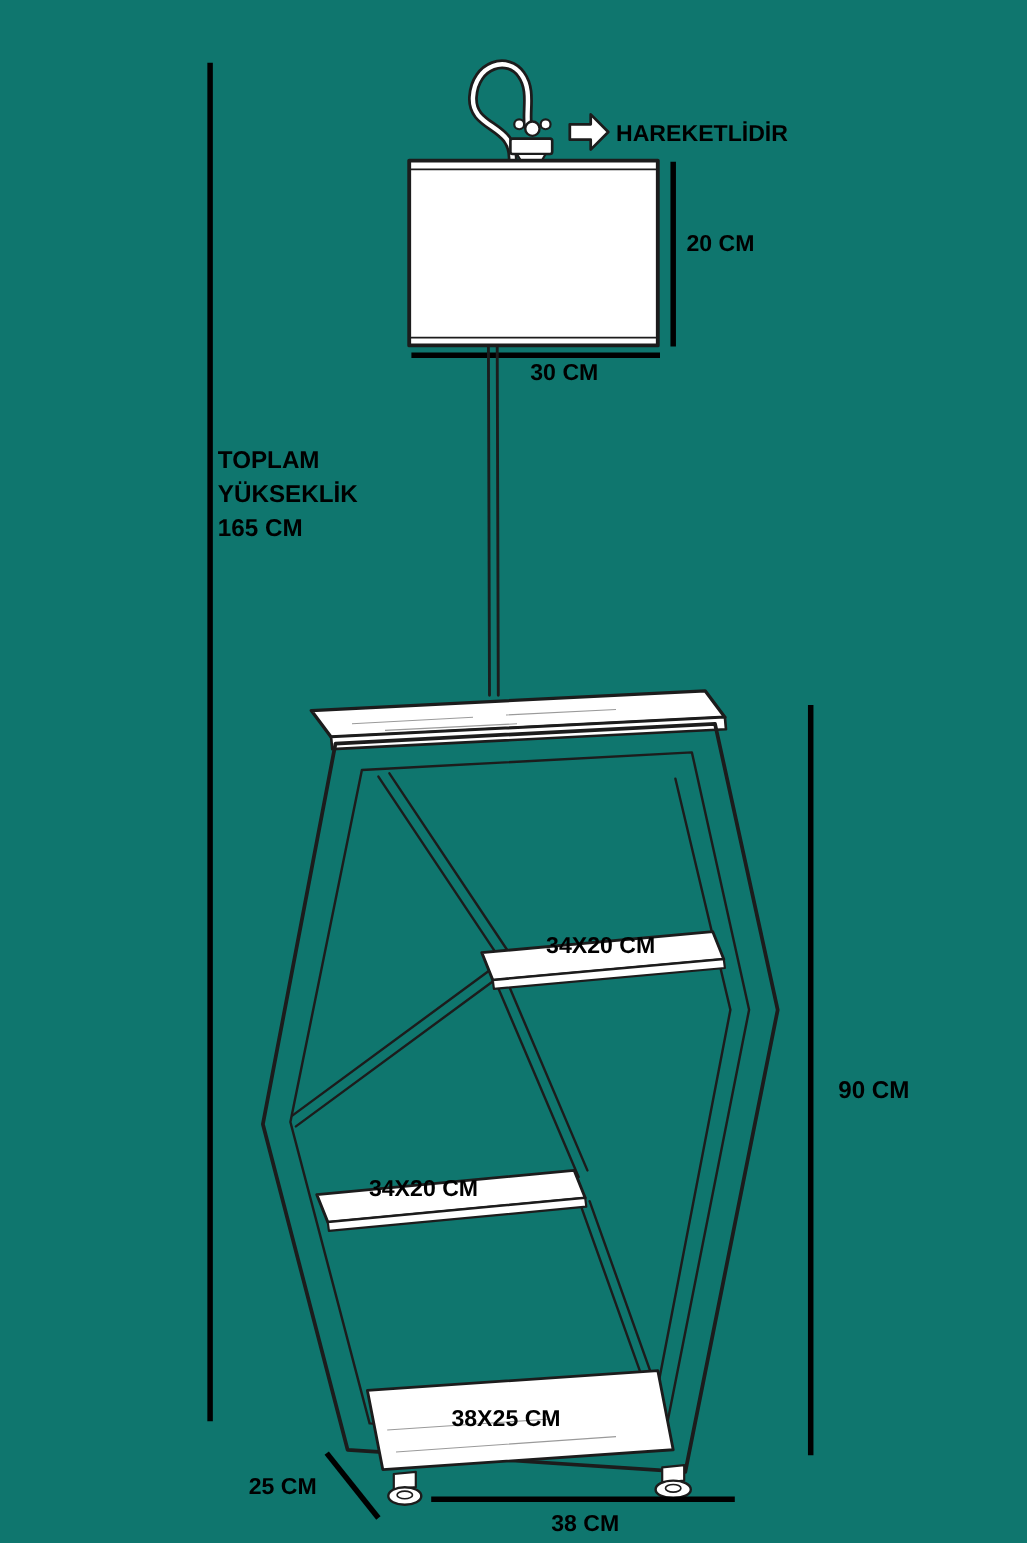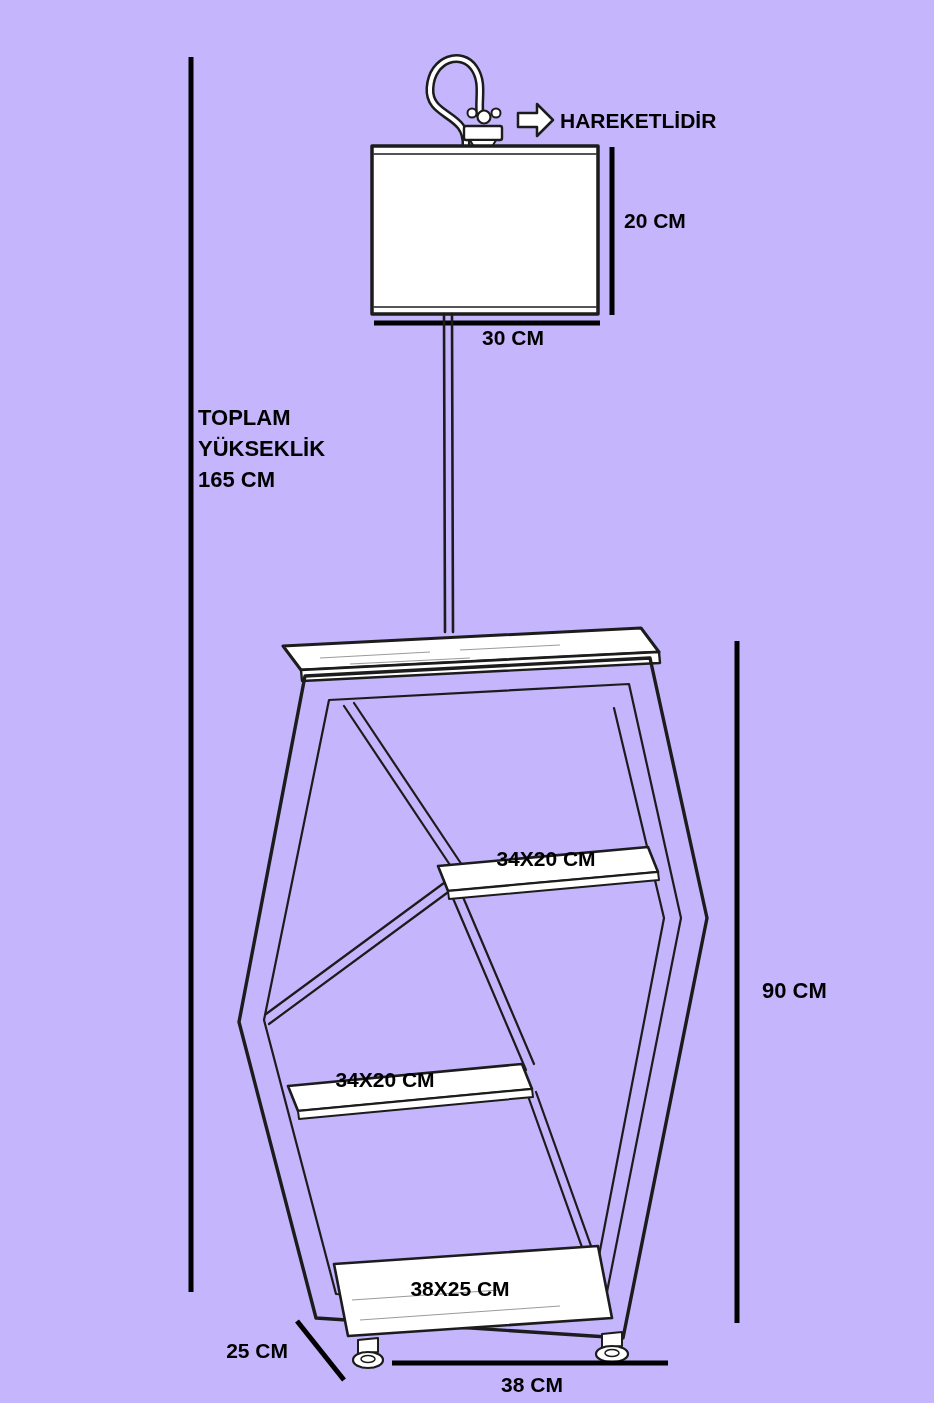--- a/index.html
+++ b/index.html
@@ -1,16 +1,16 @@
 <!DOCTYPE html>
 <html><head>
 <meta charset="utf-8">
 <style>
   html,body{margin:0;padding:0;background:#fff;}
-  .canvas{position:relative;width:934px;height:1403px;background:#c4b5fd;overflow:hidden;}
+  .canvas{position:relative;width:934px;height:1403px;background:#0f766e;overflow:hidden;}
   svg{display:block;}
   .ln{stroke:#1c1c1c;fill:none;stroke-linecap:round;stroke-linejoin:round;}
   .fillw{fill:#ffffff;stroke:#1c1c1c;stroke-linejoin:round;}
   .dim{stroke:#000000;stroke-width:5;stroke-linecap:butt;fill:none;}
   .sketch{stroke:#9a9a9a;stroke-width:1;fill:none;}
   text.lbl{font-family:"Liberation Sans",sans-serif;font-weight:bold;font-size:21px;fill:#000000;}
   text.lbl-lg{font-family:"Liberation Sans",sans-serif;font-weight:bold;font-size:22px;fill:#000000;}
 </style>
 </head>
 <body>

